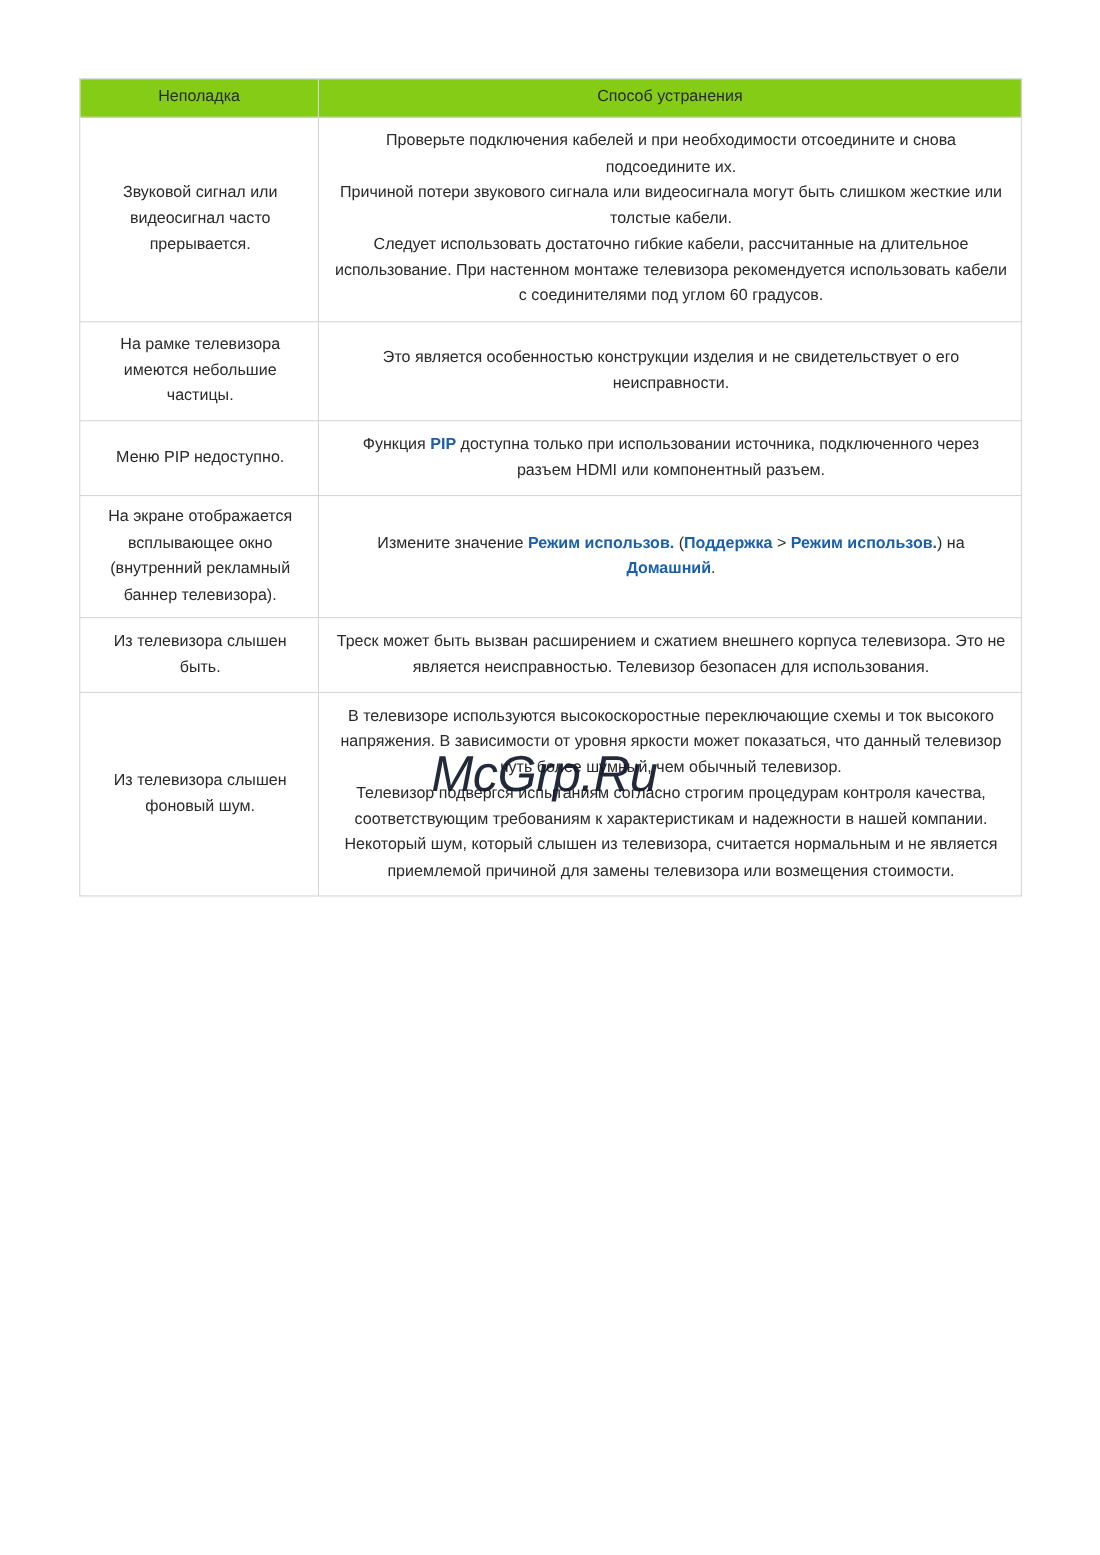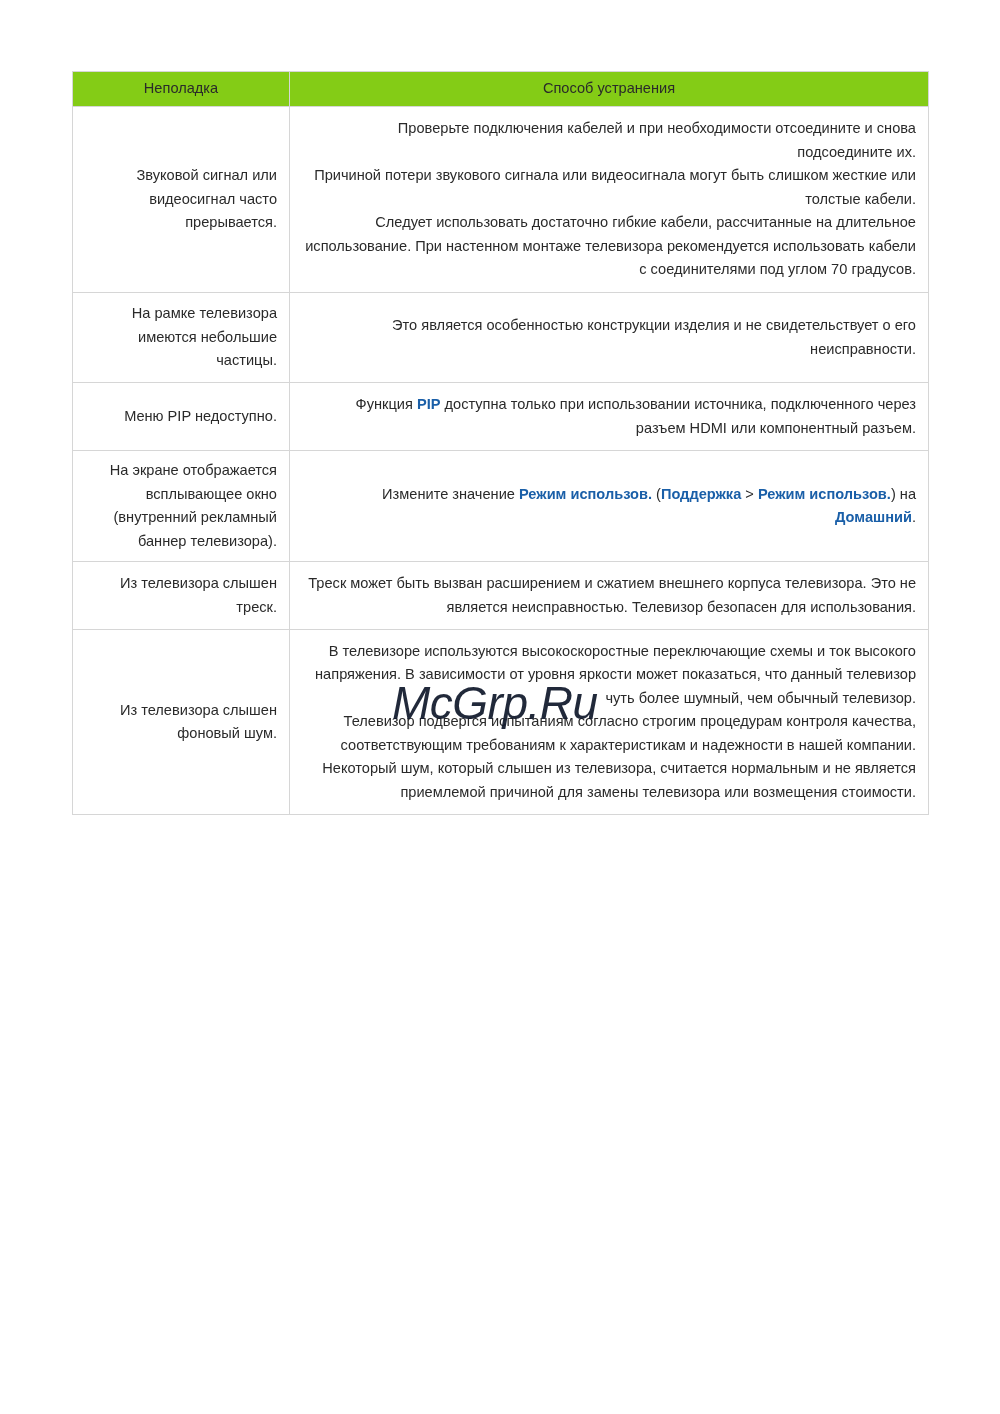--- a/index.html
+++ b/index.html
@@ -21,21 +21,21 @@
       top: 71px;
       width: 856px;
       border-collapse: collapse;
       table-layout: fixed;
       font-size: 14.6px;
       line-height: 23.5px;
     }
     .table th, .table td {
       border: 1.5px solid #d6d6d6;
       vertical-align: middle;
-      text-align: right;
+      text-align: center;
     }
     .table th {
       background: #84cc16;
       font-weight: normal;
       text-align: center;
       height: 34px;
       padding: 0;
       color: #2a2a2a;
       font-size: 14.6px;
     }
@@ -84,37 +84,37 @@
       <th>Неполадка</th>
       <th>Способ устранения</th>
     </tr>
   </thead>
   <tbody>
     <tr class="row-1">
       <td class="problem">Звуковой сигнал или видеосигнал часто прерывается.</td>
       <td class="solution">
         <div>Проверьте подключения кабелей и при необходимости отсоедините и снова подсоедините их.</div>
         <div>Причиной потери звукового сигнала или видеосигнала могут быть слишком жесткие или толстые кабели.</div>
-        <div>Следует использовать достаточно гибкие кабели, рассчитанные на длительное использование. При настенном монтаже телевизора рекомендуется использовать кабели с соединителями под углом 70 градусов.</div>
+        <div>Следует использовать достаточно гибкие кабели, рассчитанные на длительное использование. При настенном монтаже телевизора рекомендуется использовать кабели с соединителями под углом 60 градусов.</div>
       </td>
     </tr>
     <tr class="row-2">
       <td class="problem">На рамке телевизора имеются небольшие частицы.</td>
       <td class="solution">Это является особенностью конструкции изделия и не свидетельствует о его неисправности.</td>
     </tr>
     <tr class="row-3">
       <td class="problem">Меню PIP недоступно.</td>
       <td class="solution"><span>Функция </span><span class="link">PIP</span><span> доступна только при использовании источника, подключенного через разъем HDMI или компонентный разъем.</span></td>
     </tr>
     <tr class="row-4">
       <td class="problem">На экране отображается всплывающее окно (внутренний рекламный баннер телевизора).</td>
       <td class="solution"><span>Измените значение </span><span class="link">Режим использов.</span><span> (</span><span class="link">Поддержка</span><span> &gt; </span><span class="link">Режим использов.</span><span>) на </span><br><span class="link">Домашний</span><span>.</span></td>
     </tr>
     <tr class="row-5">
-      <td class="problem">Из телевизора слышен треск.</td>
+      <td class="problem">Из телевизора слышен быть.</td>
       <td class="solution">Треск может быть вызван расширением и сжатием внешнего корпуса телевизора. Это не является неисправностью. Телевизор безопасен для использования.</td>
     </tr>
     <tr class="row-6">
       <td class="problem">Из телевизора слышен фоновый шум.</td>
       <td class="solution">
         <div>В телевизоре используются высокоскоростные переключающие схемы и ток высокого напряжения. В зависимости от уровня яркости может показаться, что данный телевизор чуть более шумный, чем обычный телевизор.</div>
         <div>Телевизор подвергся испытаниям согласно строгим процедурам контроля качества, соответствующим требованиям к характеристикам и надежности в нашей компании.</div>
         <div>Некоторый шум, который слышен из телевизора, считается нормальным и не является приемлемой причиной для замены телевизора или возмещения стоимости.</div>
       </td>
     </tr>

